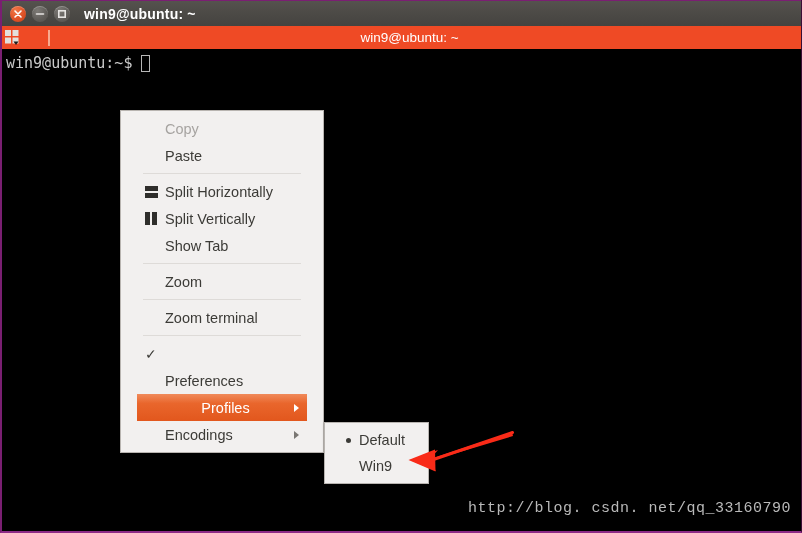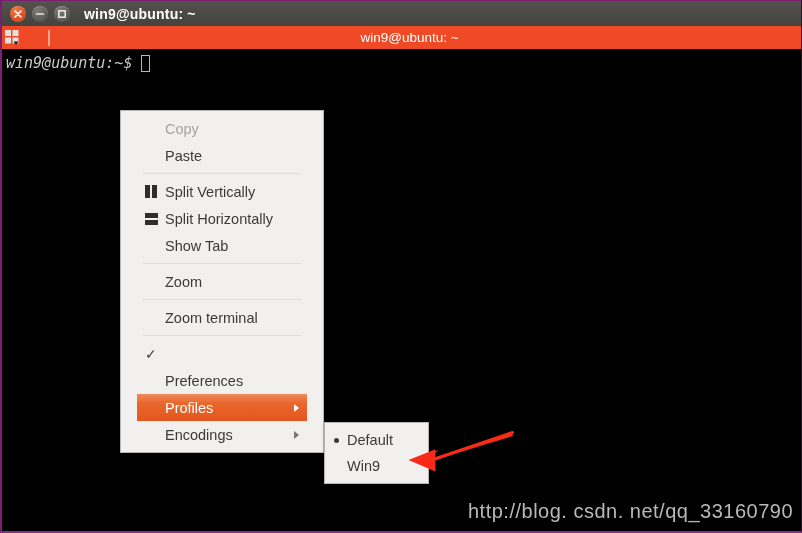--- a/index.html
+++ b/index.html
@@ -102,21 +102,20 @@
     box-sizing: border-box;
   }
   #prompt-line {
     display: flex;
     align-items: center;
     font-family: "DejaVu Sans Mono", monospace;
     font-size: 15px;
     color: #c9c9c9;
     white-space: pre;
     line-height: 20px;
-    font-style: italic;
   }
   #cursor {
     display: inline-block;
     width: 9px;
     height: 17px;
     border: 1px solid #b7b7b7;
     box-sizing: border-box;
     margin-left: 9px;
   }
 
@@ -149,20 +148,21 @@
     flex: 0 0 auto;
     display: flex;
     align-items: center;
     justify-content: flex-start;
   }
   .mi .mlabel { flex: 1 1 auto; }
   .mi.disabled { color: #a6a3a0; }
   .mi.selected {
     background: linear-gradient(to bottom, #f08a5a 0%, #e9662c 35%, #e2571d 100%);
     color: #ffffff;
+    text-align: center;
   }
   .sep {
     height: 1px;
     background: #dedbd8;
     margin: 4px 6px;
   }
   .submenu-arrow {
     width: 0; height: 0;
     border-top: 4px solid transparent;
     border-bottom: 4px solid transparent;
@@ -189,21 +189,21 @@
 
   
   #submenu {
     position: absolute;
     left: 322px;
     top: 422px;
     width: 105px;
     background: #f2f0ef;
     border: 1px solid #b8b4b0;
     box-shadow: 1px 1px 3px rgba(0,0,0,0.45);
-    padding: 4px 0;
+    padding: 4px 12px;
     box-sizing: border-box;
     font-size: 14.5px;
     color: #3c3b37;
     z-index: 12;
   }
   #submenu .mi { height: 26px; padding-left: 6px; }
   #submenu .gutter { width: 16px; }
   .radio-dot {
     width: 5px; height: 5px;
     border-radius: 50%;
@@ -221,22 +221,22 @@
     z-index: 14;
     pointer-events: none;
   }
 
   
   #watermark {
     position: absolute;
     left: 466px;
     top: 500px;
     color: #b9b9b9;
-    font-family: Liberation Sans, sans-serif;
-    font-size: 20px;
+    font-family: Liberation Mono, monospace;
+    font-size: 15px;
     letter-spacing: 0.5px;
     white-space: nowrap;
   }
 </style>
 </head>
 <body>
 
 <div id="screen">
 
   <div id="titlebar">
@@ -288,39 +288,39 @@
 
     <div class="mi">
       <span class="gutter"></span>
       <span class="mlabel">Paste</span>
     </div>
 
     <div class="sep"></div>
 
     <div class="mi">
       <span class="gutter">
+        <span class="split-h">
+          <span class="a"></span>
+            <span class="b"></span>
+        </span>
+      </span>
+      <span class="mlabel">Split Horizontally</span>
+    </div>
+
+    <div class="mi">
+      <span class="gutter">
         <span class="split-v">
           <span class="a"></span>
             <span class="b"></span>
         </span>
       </span>
       <span class="mlabel">Split Vertically</span>
     </div>
 
     <div class="mi">
-      <span class="gutter">
-        <span class="split-h">
-          <span class="a"></span>
-            <span class="b"></span>
-        </span>
-      </span>
-      <span class="mlabel">Split Horizontally</span>
-    </div>
-
-    <div class="mi">
       <span class="gutter"></span>
       <span class="mlabel">Show Tab</span>
     </div>
 
     <div class="sep"></div>
 
     <div class="mi">
       <span class="gutter"></span>
       <span class="mlabel">Zoom</span>
     </div>

